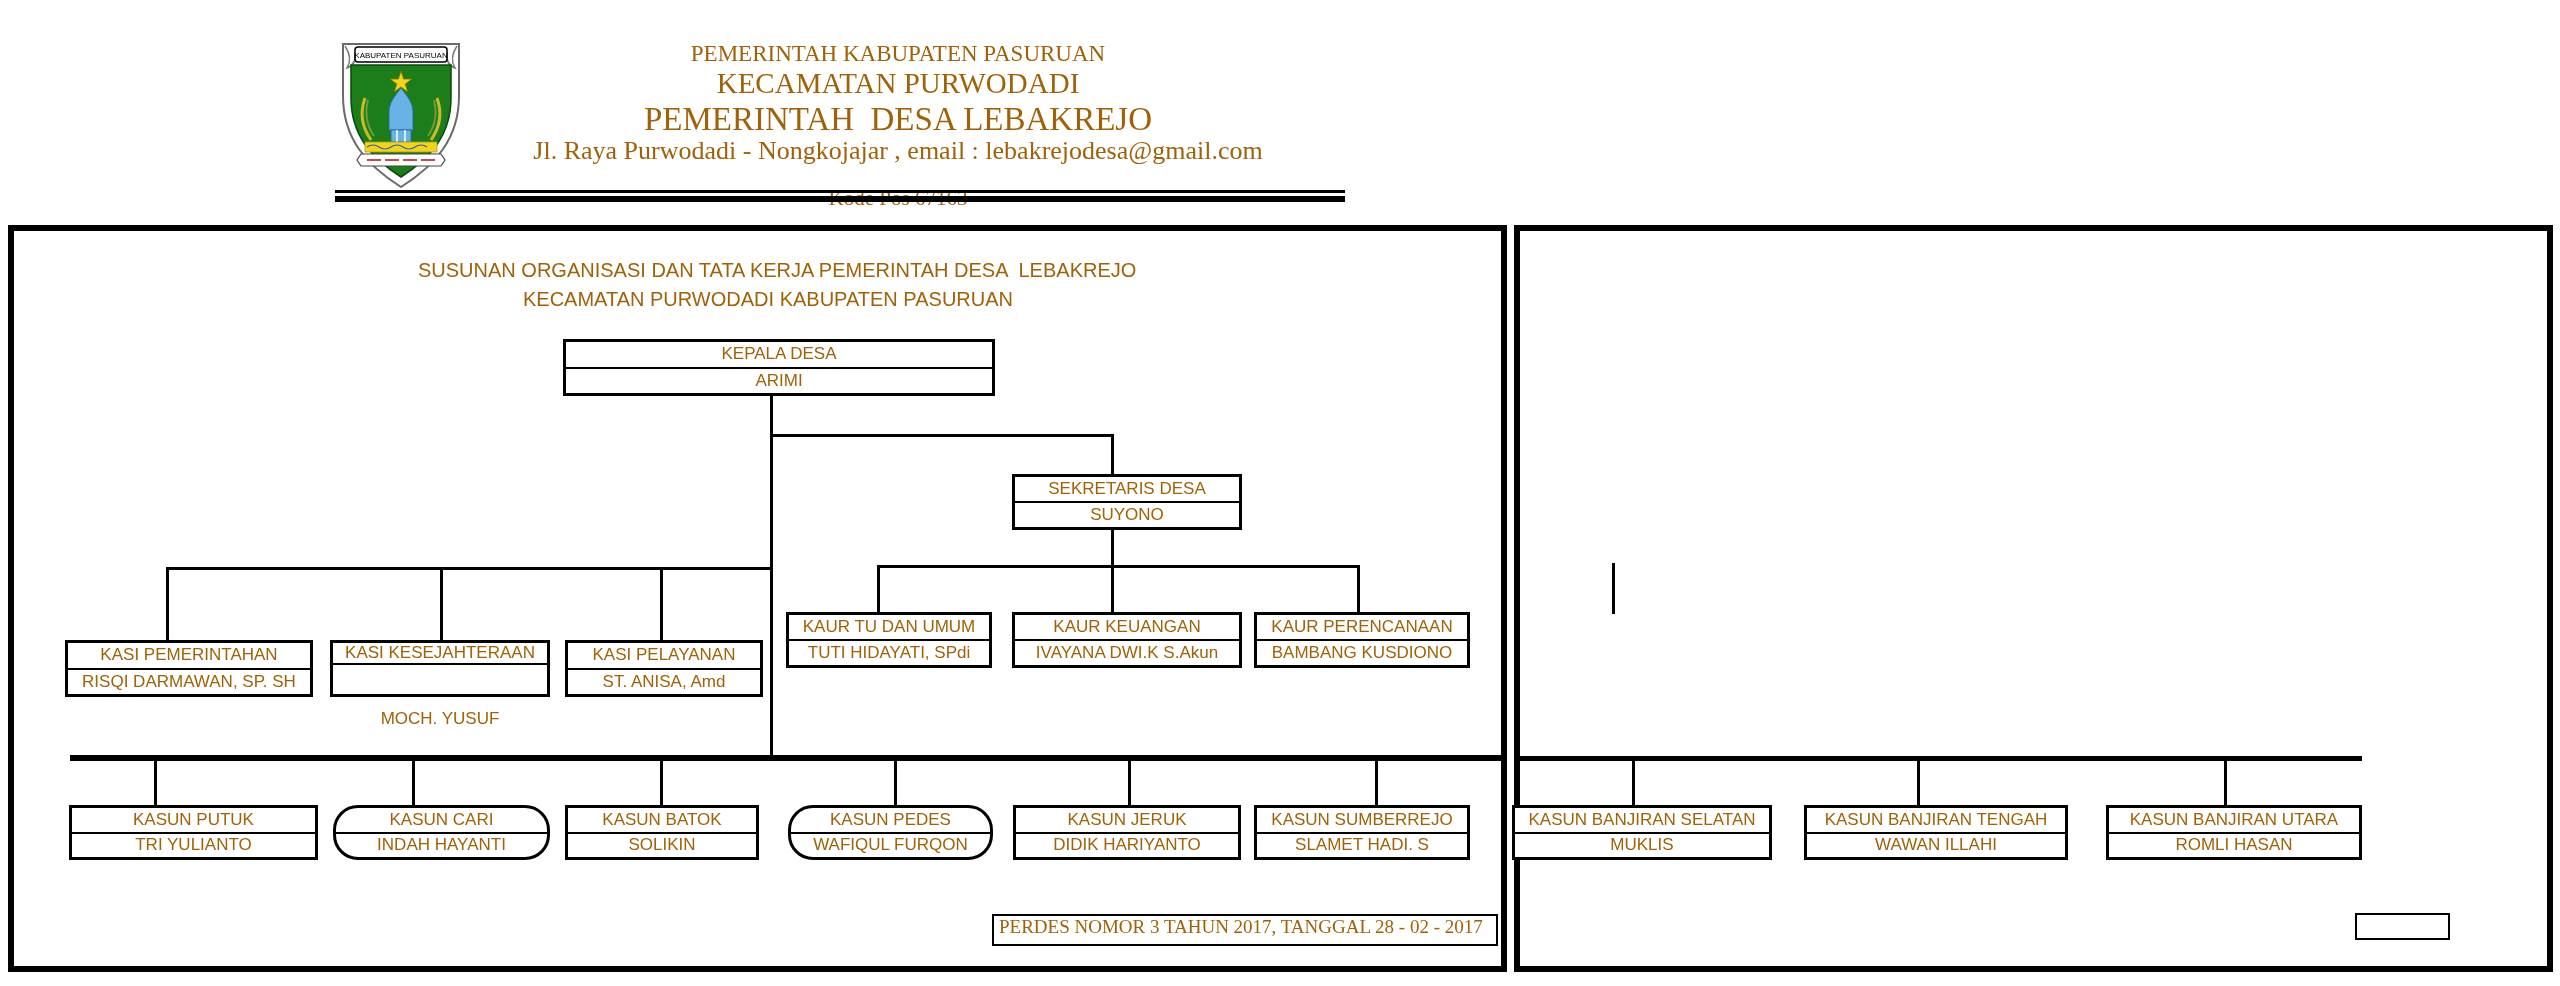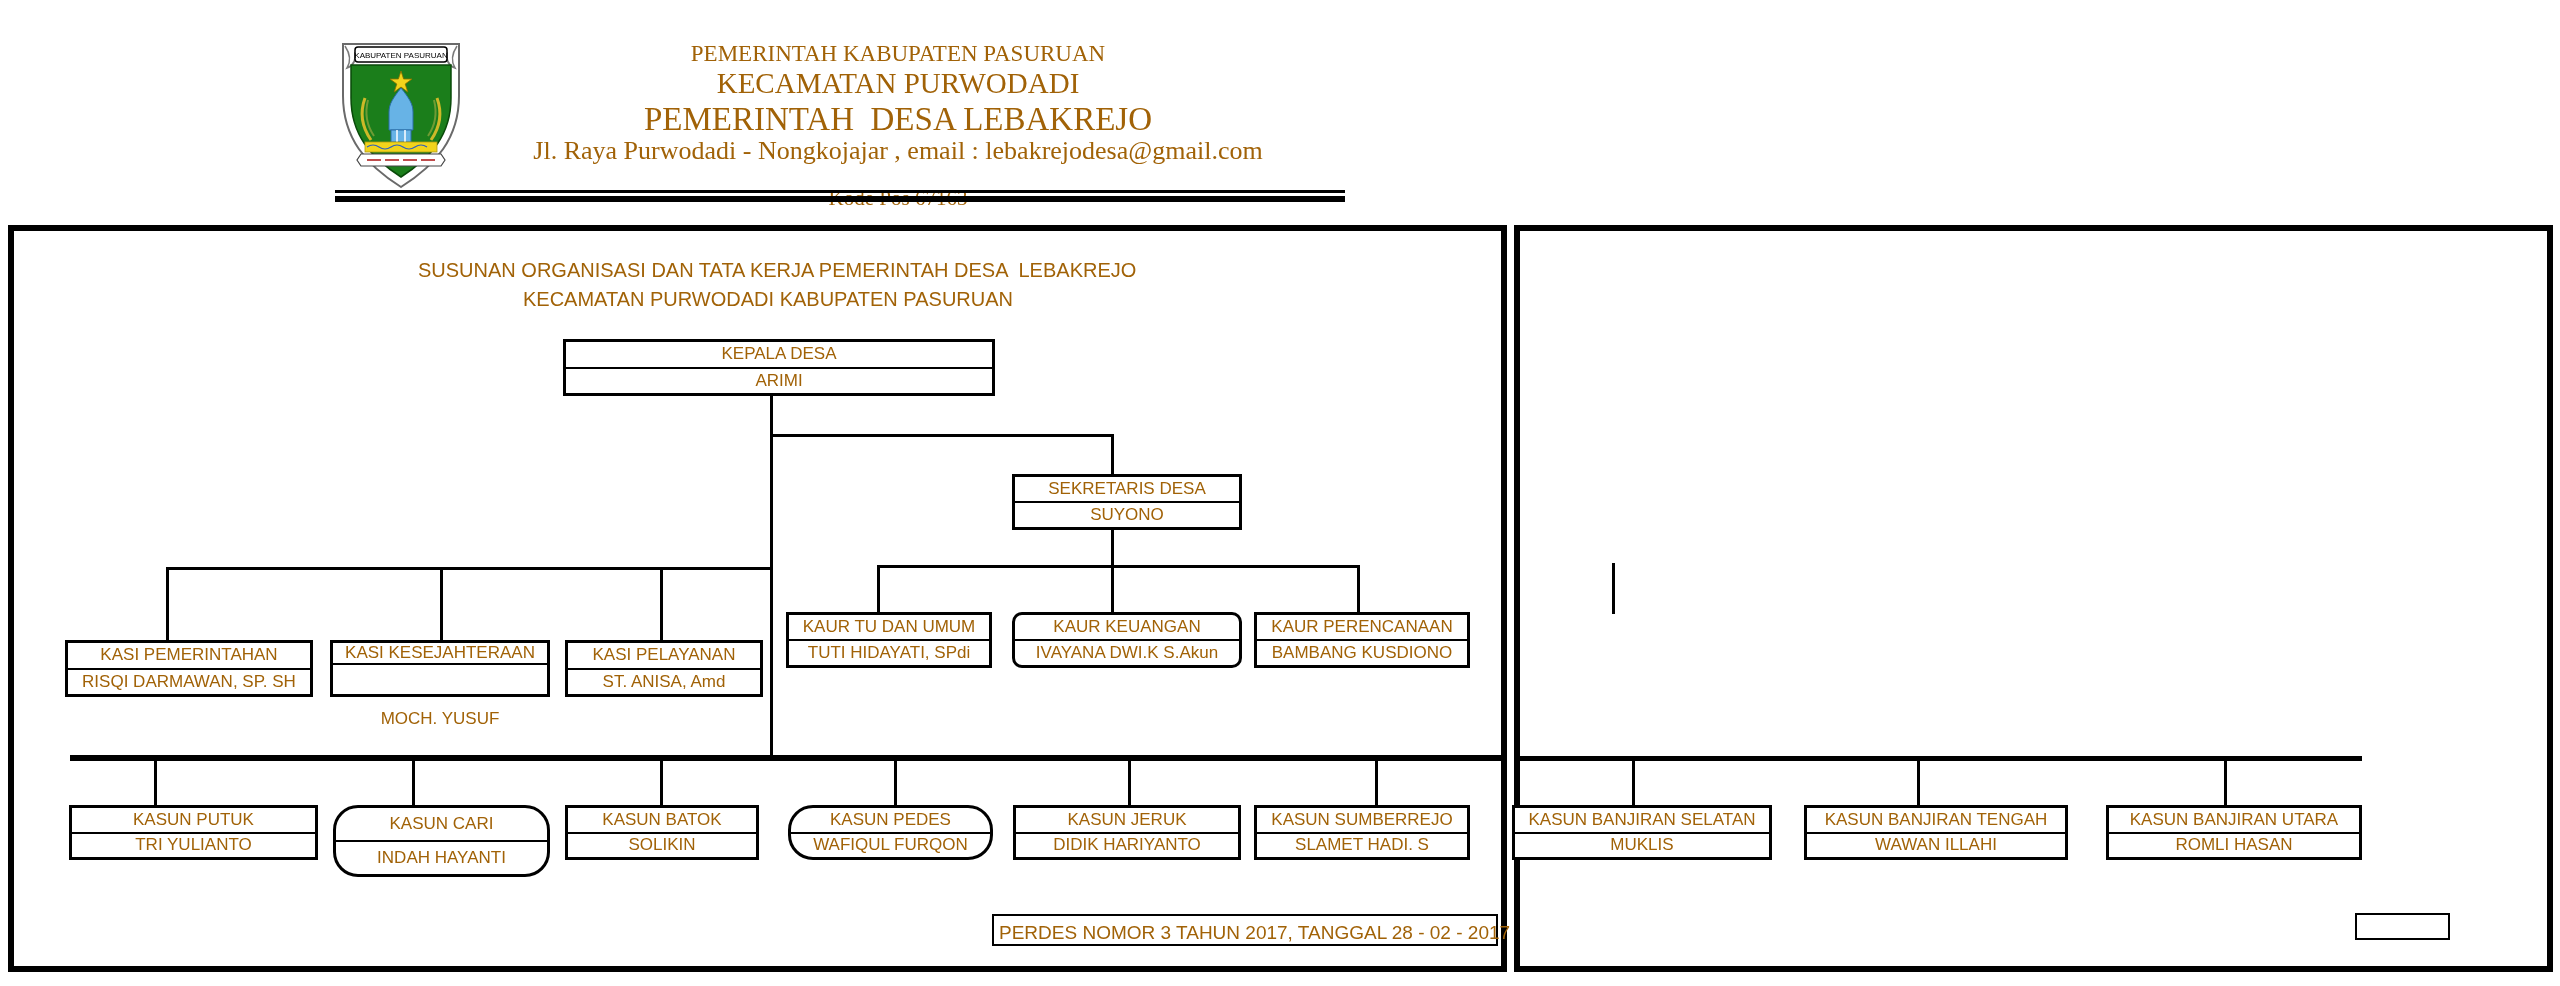--- a/index.html
+++ b/index.html
@@ -28,21 +28,21 @@
   .obox { position:absolute; background:#fff; border:3px solid #000; box-sizing:border-box;
           display:flex; flex-direction:column; }
   .obox .r1 { flex:1; border-bottom:2px solid #000; display:flex; align-items:center; justify-content:center;
               font-size:17px; white-space:nowrap; }
   .obox .r2 { flex:1; display:flex; align-items:center; justify-content:center;
               font-size:17px; white-space:nowrap; }
   
   .vl, .hl { position:absolute; background:#000; }
   
   .thinbox { position:absolute; border:2px solid #000; box-sizing:border-box; background:#fff;
-             display:flex; align-items:flex-end; font-size:19px; white-space:nowrap; }
+             display:flex; align-items:flex-start; font-size:19px; white-space:nowrap;font-family:Liberation Serif, serif; }
 </style>
 </head>
 <body>
 
 <div id="canvas">
 
   <svg style="position:absolute; left:335px; top:38px;" width="132" height="154" viewBox="0 0 132 154">
 
     <path d="M8 6 H124 V58 C124 100 101 127 66 149 C31 127 8 100 8 58 Z" fill="#ffffff" stroke="#6a6a6a" stroke-width="2"></path>
 
@@ -130,21 +130,21 @@
 
   <div class="obox" style="left:1012px; top:474px; width:230px; height:56px;">
     <div class="r1">SEKRETARIS DESA</div>
     <div class="r2">SUYONO</div>
   </div>
 
   <div class="obox" style="left:786px; top:612px; width:206px; height:56px;">
     <div class="r1">KAUR TU DAN UMUM</div>
     <div class="r2">TUTI HIDAYATI, SPdi</div>
   </div>
-  <div class="obox" style="left:1012px; top:612px; width:230px; height:56px;border-radius:10px;">
+  <div class="obox" style="left:1012px; top:612px; width:230px; height:56px;">
     <div class="r1">KAUR KEUANGAN</div>
     <div class="r2">IVAYANA DWI.K S.Akun</div>
   </div>
   <div class="obox" style="left:1254px; top:612px; width:216px; height:56px;">
     <div class="r1">KAUR PERENCANAAN</div>
     <div class="r2">BAMBANG KUSDIONO</div>
   </div>
 
   <div class="obox" style="left:65px; top:640px; width:248px; height:57px;">
     <div class="r1">KASI PEMERINTAHAN</div>
@@ -156,21 +156,21 @@
   </div>
   <div class="obox" style="left:565px; top:640px; width:198px; height:57px;">
     <div class="r1">KASI PELAYANAN</div>
     <div class="r2">ST. ANISA, Amd</div>
   </div>
 
   <div class="obox" style="left:69px; top:805px; width:249px; height:55px;">
     <div class="r1">KASUN PUTUK</div>
     <div class="r2">TRI YULIANTO</div>
   </div>
-  <div class="obox" style="left:333px; top:805px; width:217px; height:72px;border-radius:25px;">
+  <div class="obox" style="left:333px; top:805px; width:217px; height:55px;border-radius:25px;">
     <div class="r1">KASUN CARI</div>
     <div class="r2">INDAH HAYANTI</div>
   </div>
   <div class="obox" style="left:565px; top:805px; width:194px; height:55px;">
     <div class="r1">KASUN BATOK</div>
     <div class="r2">SOLIKIN</div>
   </div>
   <div class="obox" style="left:788px; top:805px; width:205px; height:55px;border-radius:25px;">
     <div class="r1">KASUN PEDES</div>
     <div class="r2">WAFIQUL FURQON</div>

